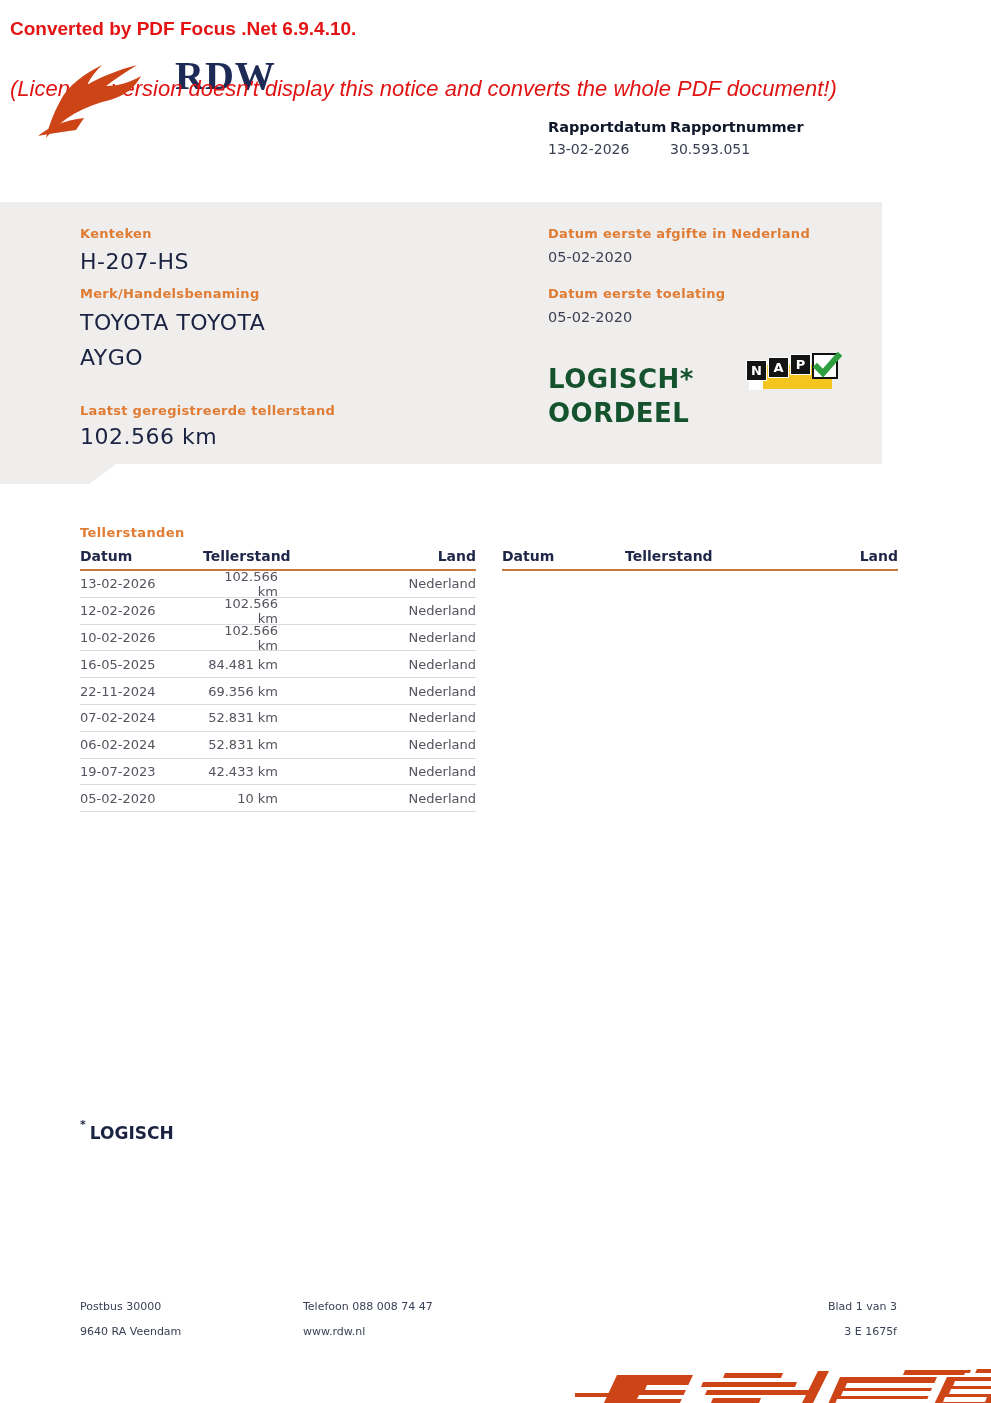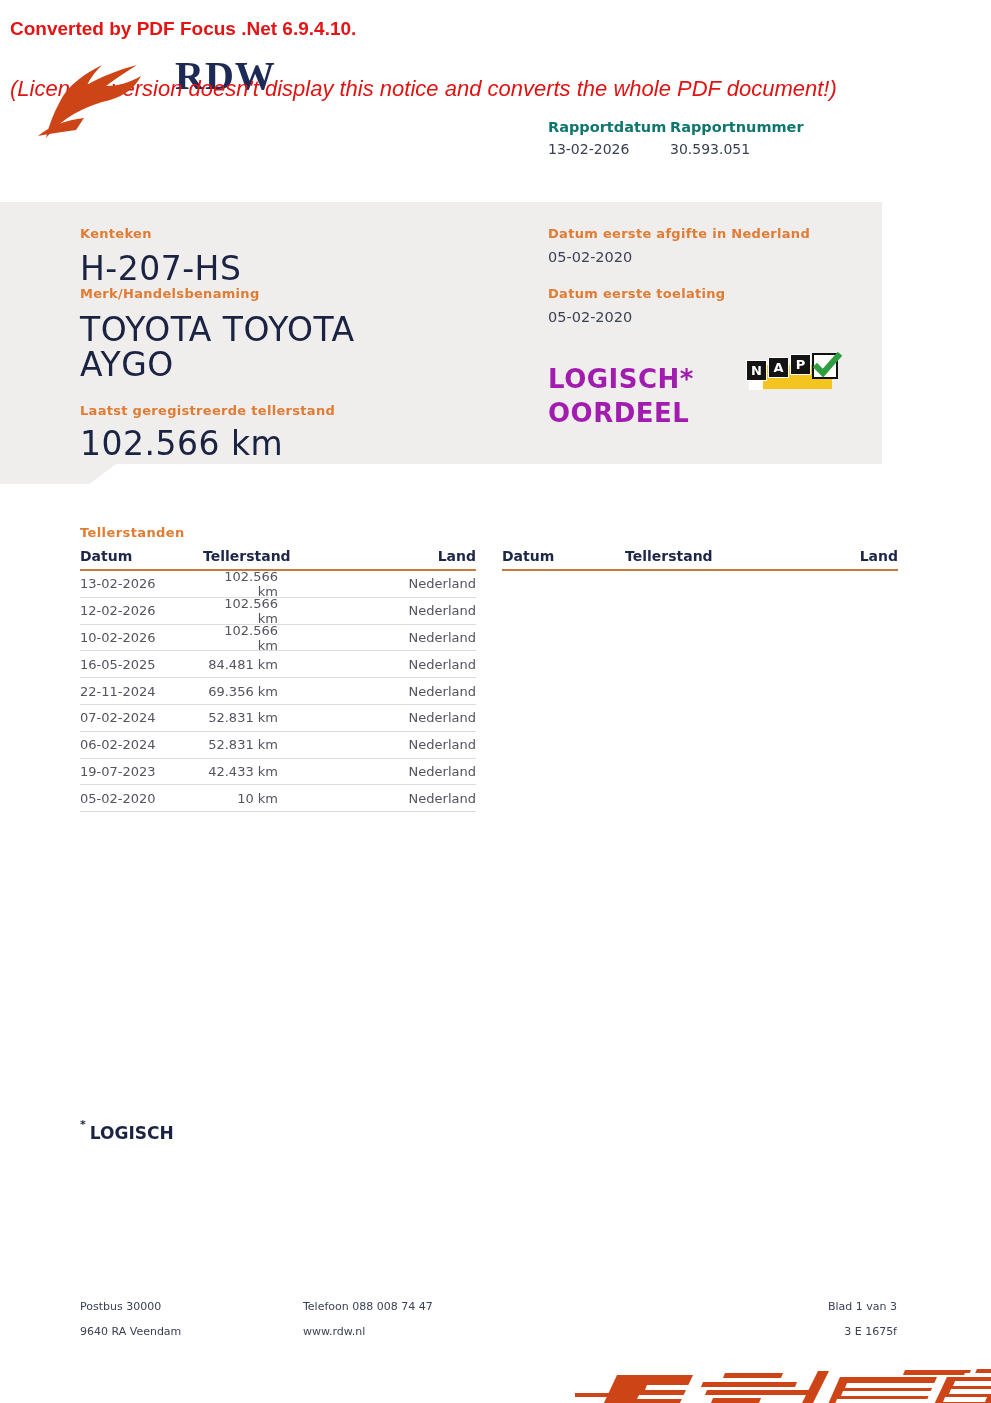--- a/index.html
+++ b/index.html
@@ -16,32 +16,32 @@
          font-weight:bold; font-size:19px; color:#e51414; z-index:5; }
   .wm2 { left:10px; top:64px; font-family:"Liberation Sans",sans-serif;
          font-style:italic; font-size:22px; color:#e01313; z-index:5; white-space:nowrap; }
 
   
   .rdw-logo-text { left:175px; top:40px; font-family:"Liberation Serif","DejaVu Serif",serif;
          font-weight:600; font-size:40px; color:#1d2a56; letter-spacing:1px; z-index:1; }
   .rdw-swoosh { left:36px; top:52px; z-index:6; }
   .doc-title { left:548px; top:52px; font-size:26px; font-weight:bold; color:#e8833a;
          letter-spacing:0.3px; z-index:1; }
-  .meta-label { top:107px; font-size:14.5px; font-weight:bold; color:#0f766e; }
+  .meta-label { top:107px; font-size:14.5px; font-weight:bold; color:#0f172a; }
   .meta-value { top:129px; font-size:14px; color:#3a4053; }
   .mx1 { left:548px; } .mx2 { left:670px; }
 
   
   .panel { left:0; top:190px; width:882px; height:262px; background:#f0eded; }
   .panel-tail { left:0; top:452px; width:116px; height:20px; background:#f0eded;
          clip-path:polygon(0 0,100% 0,77% 100%,0 100%); }
   .lbl { font-size:13px; font-weight:bold; color:#e07c33; letter-spacing:0.3px; }
-  .big { font-size:33px; color:#1b2342; letter-spacing:0.5px; }
+  .big { font-size:22px; color:#1b2342; letter-spacing:0.5px; }
   .val { font-size:14.5px; color:#3c4254; }
-  .oordeel { font-size:26px; font-weight:bold; color:#a21caf; letter-spacing:0.5px; }
+  .oordeel { font-size:26px; font-weight:bold; color:#14532d; letter-spacing:0.5px; }
 
   
   .nap { left:745px; top:341px; width:94px; height:42px; }
   .nap-yellow { position:absolute; left:5px; top:12px; width:82px; height:24px; background:#f4c41f; }
   .nap-white-sq { position:absolute; left:4px; top:24px; width:14px; height:13px; background:#ffffff; }
   .nap-sq { position:absolute; width:21px; height:21px; background:#141414; border:1px solid #ffffff;
          color:#ffffff; font-size:13px; font-weight:bold; display:flex; align-items:center;
          justify-content:center; font-family:"DejaVu Sans",sans-serif; }
   .nap-n { left:1px;  top:7px; }
   .nap-a { left:23px; top:4px; }

